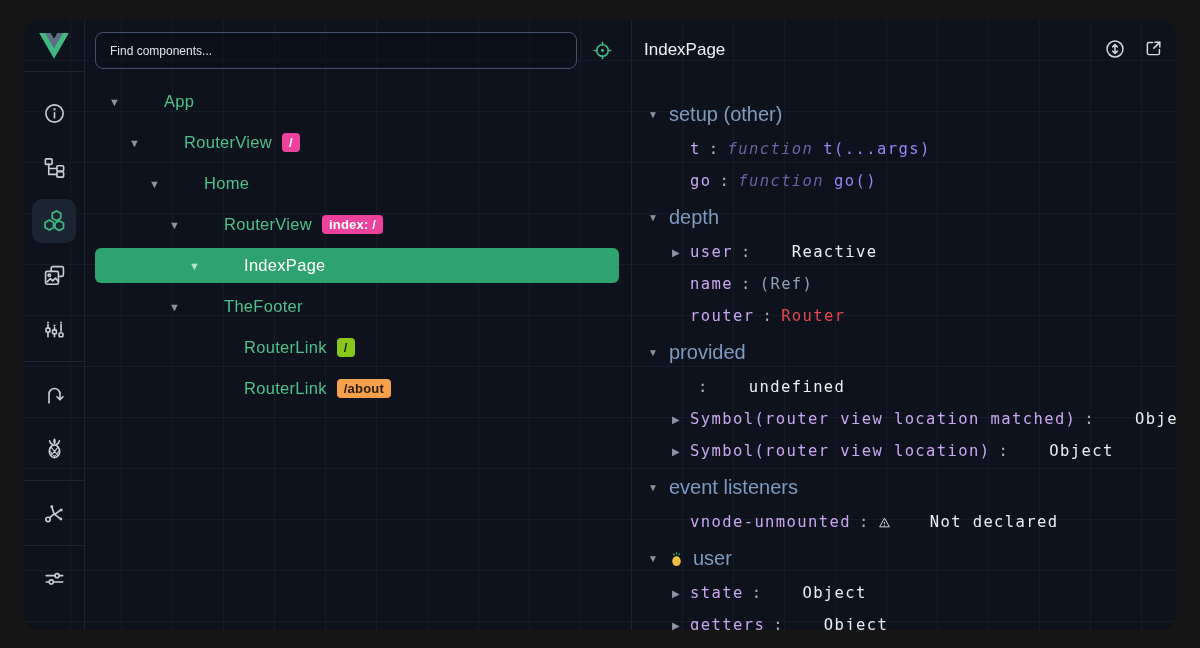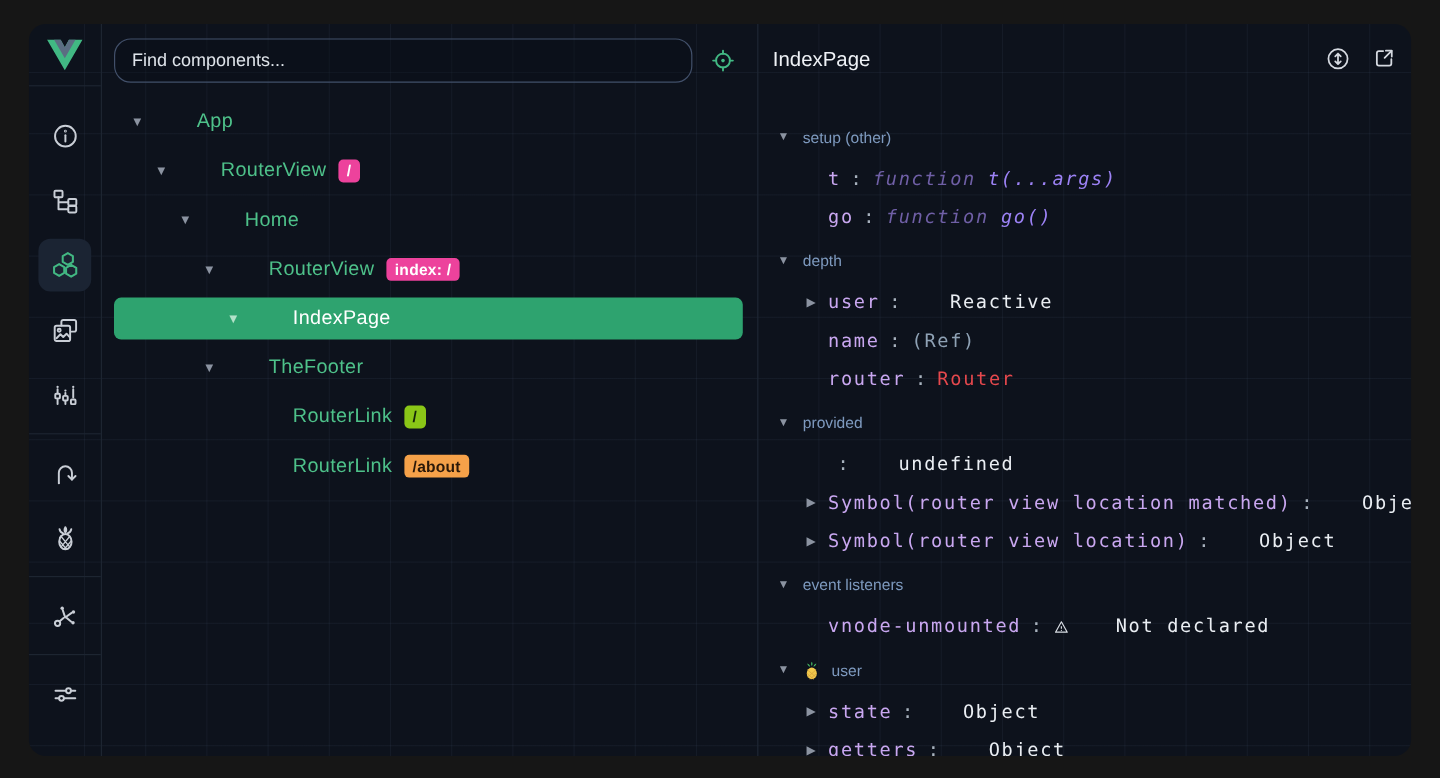--- a/index.html
+++ b/index.html
@@ -22,22 +22,22 @@
   .rail-btn { height:54px; display:flex; align-items:center; justify-content:center; cursor:pointer; }
   .rail-btn .icon-wrap { width:44px; height:44px; border-radius:10px;
     display:flex; align-items:center; justify-content:center; }
   .rail-btn.active .icon-wrap { background:#1b2433; }
   .rail-divider { height:1px; background:#1d2531; margin:5px 0; }
   .rail svg { display:block; }
 
   
   .left-panel { flex:0 0 546px; display:flex; flex-direction:column; min-width:0; }
   .toolbar { padding:12px 12px 0 10px; display:flex; align-items:center; gap:8px; }
-  .search-input { flex:1; height:37px; border:1px solid #42506a; border-radius:14px;
-    background:rgba(10,15,24,0.35); color:#e8ecf1; font-size:15px; padding:0 14px;
+  .search-input { flex:1; height:37px; border:1px solid #42506a; border-radius:8px;
+    background:rgba(10,15,24,0.35); color:#e8ecf1; font-size:12px; padding:0 14px;
     font-family:"Liberation Sans", sans-serif; outline:none; }
   .search-input::placeholder { color:#dfe4ea; opacity:1; }
   .target-btn { width:34px; height:34px; display:flex; align-items:center; justify-content:center;
     background:none; border:none; cursor:pointer; }
 
   .tree { padding-top:12px; }
   .tree-row { position:relative; height:41px; display:flex; align-items:center;
     margin:0 12px 0 10px; white-space:nowrap; cursor:pointer; }
   .tree-row .inner { position:relative; z-index:1; display:flex; align-items:center; }
   .tree-row.selected::before { content:""; position:absolute; left:0; right:0; top:3px; bottom:3px;
@@ -62,31 +62,31 @@
   .rp-actions { margin-left:auto; display:flex; align-items:center; gap:12px; }
   .rp-action { width:26px; height:26px; display:flex; align-items:center; justify-content:center;
     background:none; border:none; cursor:pointer; }
 
   .rp-body { padding:16px 0 0 16px; overflow:hidden; }
   .section { margin-top:2px; }
   .section:first-child { margin-top:0; }
   .section-header { height:37px; display:flex; align-items:center; gap:9px; cursor:pointer;
     white-space:nowrap; }
   .sh-tri { font-size:10px; color:#8b93a1; width:12px; }
-  .sh-title { color:#7e9abf; font-size:13px; }
+  .sh-title { color:#7e9abf; font-size:20px; }
   .prop-row { height:32px; display:flex; align-items:center; padding-left:24px; white-space:nowrap; }
   .mono { font-family:"DejaVu Sans Mono", monospace; font-size:15.5px; letter-spacing:1.4px; }
   .pr-exp { width:18px; flex:0 0 18px; font-size:10px; color:#8b93a1; cursor:pointer; }
   .pr-key { color:#c9a7f0; }
   .pr-colon { color:#a8b2be; margin:0 8px; }
   .v-white { color:#eaeef3;margin-left:32px; }
   .v-muted { color:#8fa2b5; }
   .v-red { color:#e5484d; }
   .kw { color:#6f5fa6; font-style:italic; margin-right:10px; }
-  .sig { color:#9c82f5; font-style:italic; }
+  .sig { color:#9c82f5; }
   .warn-ic { margin-right:7px; display:inline-flex; align-items:center; }
   .sh-pinia { display:inline-flex; align-items:center; }
 </style>
 </head>
 <body>
 
 <div class="frame">
 
   <div class="rail">
     <div class="logo-box">

